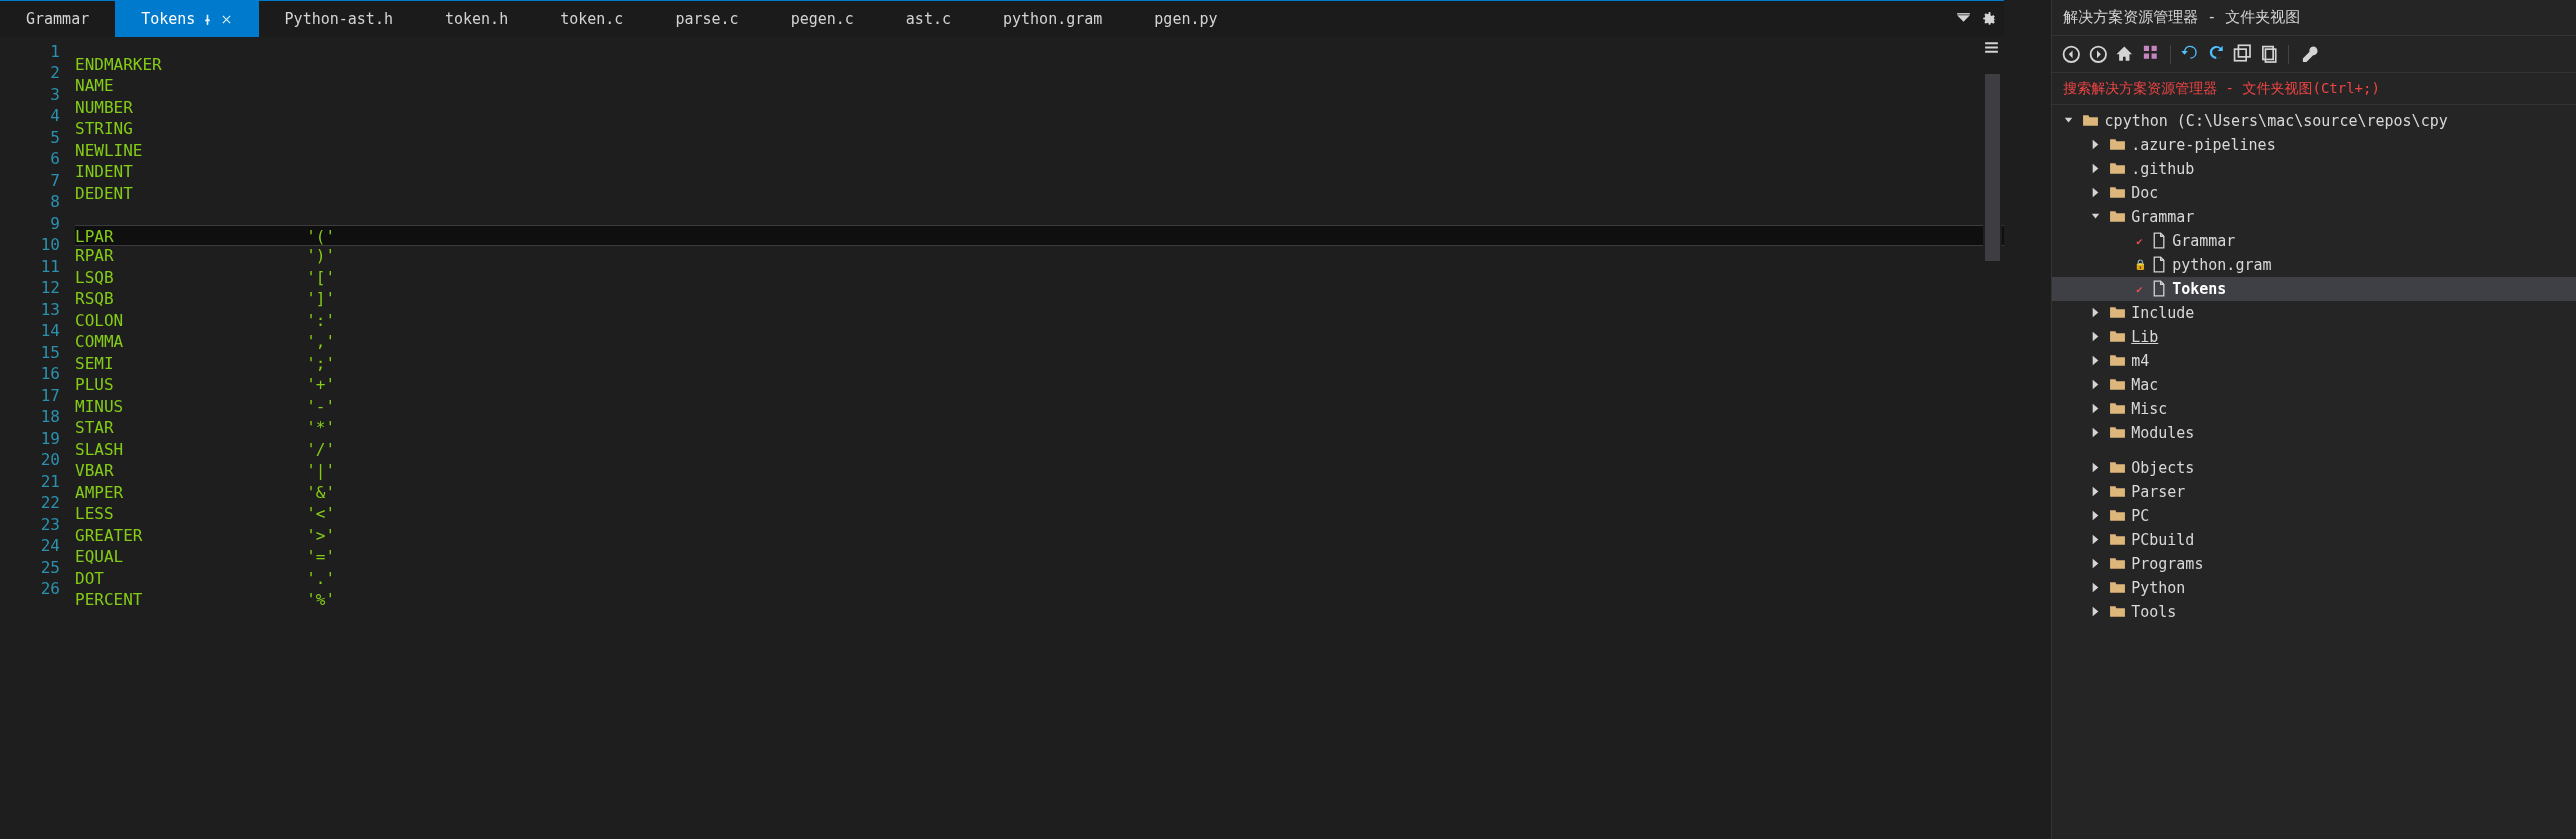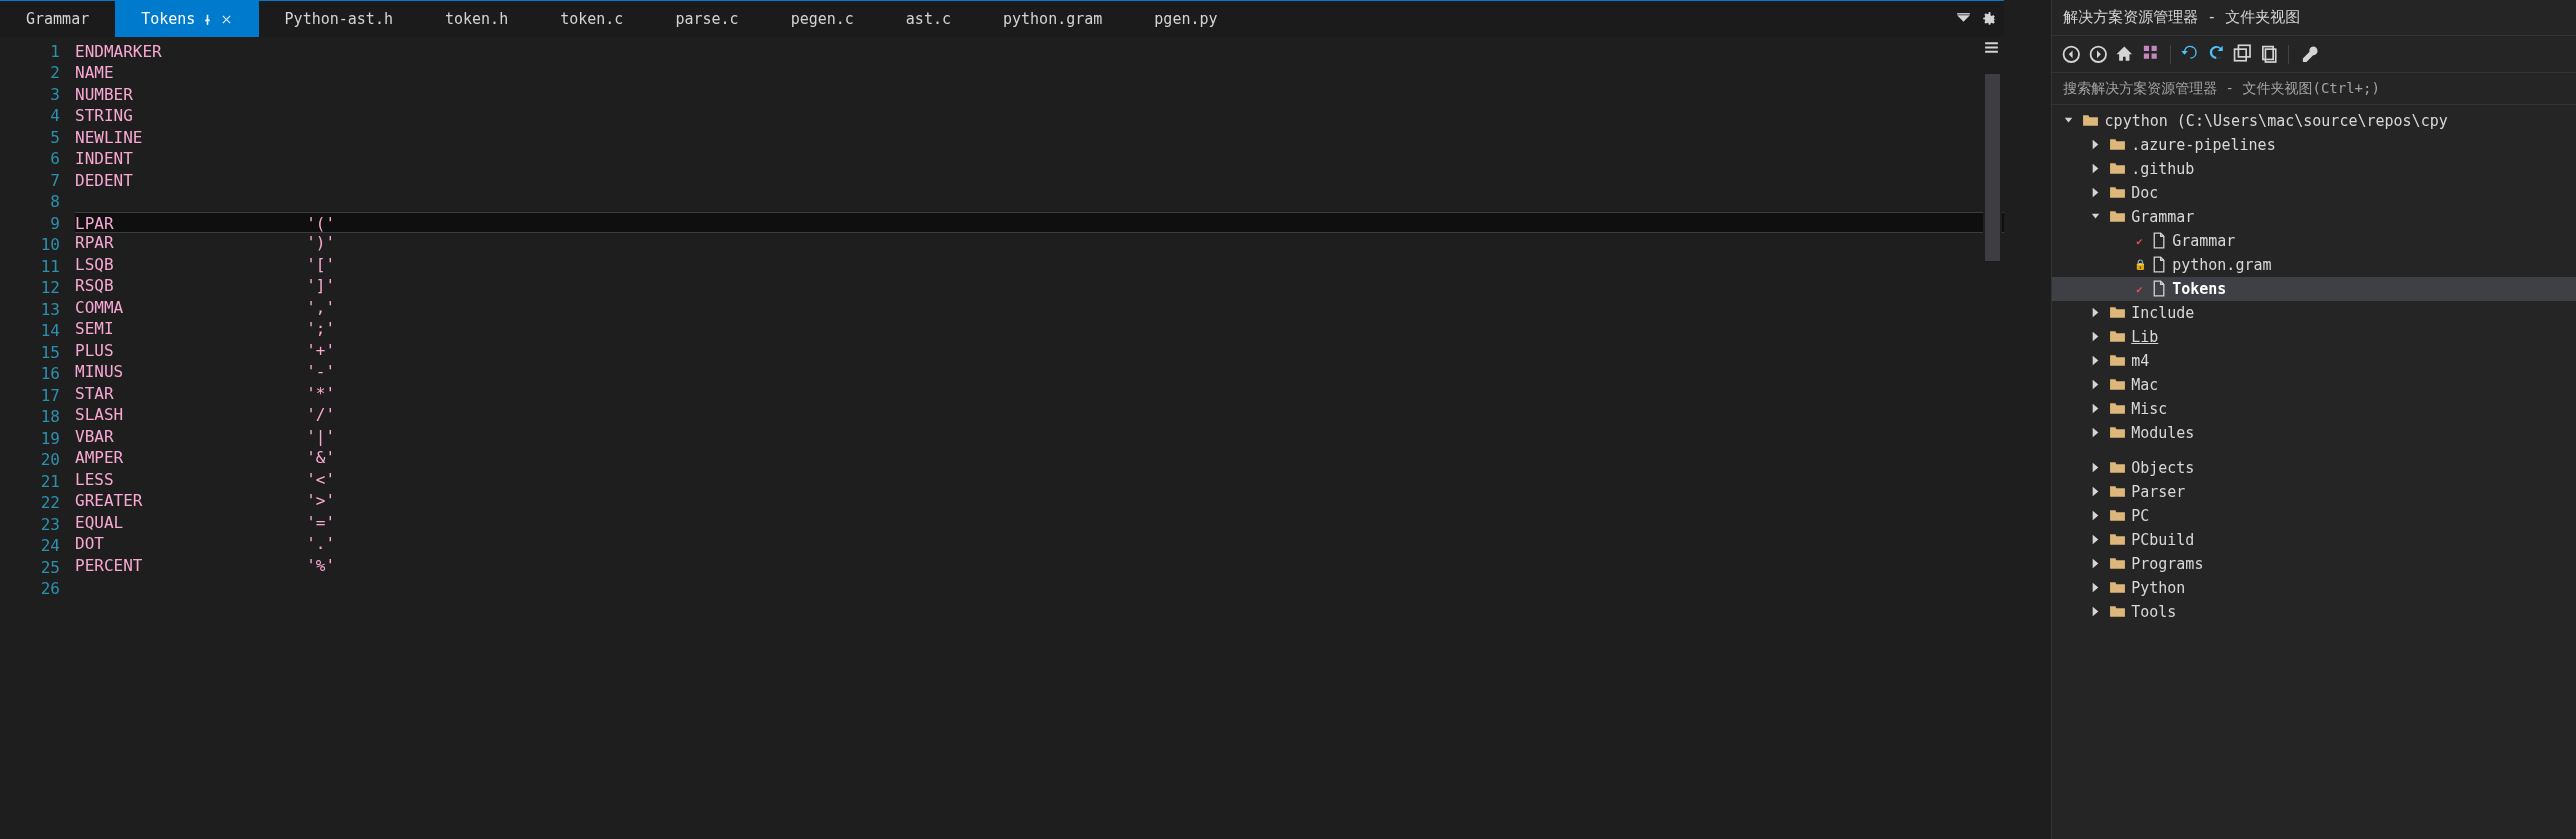--- a/index.html
+++ b/index.html
@@ -16,34 +16,34 @@
   .tab.active .pin, .tab.active .close { color:#fff; fill:#fff; }
   .tab .pin, .tab .close { width:13px; height:13px; opacity:.9; }
   .tab-spacer { flex:1; }
   .tab-controls { display:flex; align-items:center; gap:7.5px; padding-right:7.5px; }
   .tab-controls svg { width:17px; height:17px; fill:#d4d4d4; cursor:pointer; }
 
   
   .editor-body { flex:1; display:flex; position:relative; background:#1e1e1e; font-family: "NSimSun","SimSun", Consolas, monospace; font-size:16px; }
   .gutter { width:75px; text-align:right; color:#2b91af; padding:3.7px 15px 3.7px 0; user-select:none; }
   .gutter div { height:21.5px; line-height:21.5px; }
-  .code { flex:1; padding:3.7px 0; color:#f9a8d4; }
+  .code { flex:1; padding:3.7px 0; color:#84cc16;margin-top:13px; }
   .code-line { height:21.5px; line-height:21.5px; white-space:pre; }
   .code-line.hl { background:#0f0f10; border:0.9px solid #3c3c3c; border-left:none; border-right:none; margin:-0.9px 0; }
   .scrollbar-v { position:absolute; right:1.9px; top:0; width:19px; height:100%; background:#1e1e1e; }
   .scrollbar-thumb { position:absolute; right:1.9px; top:37px; width:15px; height:187px; background:#3e3e42; }
   .split-handle { position:absolute; right:1.9px; top:1.9px; width:17px; height:17px; fill:#d4d4d4; }
 
   
   .panel-header { height:36px; display:flex; align-items:center; padding:0 11.2px; font-size:15px; border-bottom:0.9px solid #333; }
   .panel-toolbar { height:37px; display:flex; align-items:center; gap:5.6px; padding:0 9.4px; border-bottom:0.9px solid #333; }
   .panel-toolbar svg { width:20.6px; height:20.6px; fill:#d4d4d4; cursor:pointer; }
   .panel-toolbar .sep { width:0.9px; height:19px; background:#444; margin:0 3.7px; }
   .panel-toolbar .blue svg { fill:#4ec3ff; }
-  .search-row { height:32px; display:flex; align-items:center; padding:0 11.2px; color:#a3a3a3; border-bottom:0.9px solid #333; font-size:14px; }
+  .search-row { height:32px; display:flex; align-items:center; padding:0 11.2px; color:#ef4444; border-bottom:0.9px solid #333; font-size:14px; }
   .tree { flex:1; overflow:auto; font-size:15px; padding:3.7px 0; }
   .tree-item { display:flex; align-items:center; height:24px; gap:5.6px; cursor:pointer; white-space:nowrap; }
   .tree-item.selected { background:#3f3f46; }
   .tree-item .chev { width:15px; height:15px; fill:#d4d4d4; flex-shrink:0; }
   .tree-item .chev.blank { visibility:hidden; }
   .tree-item .folder { width:17px; height:17px; fill:#dcb67a; flex-shrink:0; }
   .tree-item .file { width:17px; height:17px; fill:#d4d4d4; flex-shrink:0; }
   .tree-item .label { color:#d8d8d8; }
   .tree-item .label.bold { font-weight:bold; color:#fff; }
   .tree-item .badge { width:9.4px; text-align:center; font-size:10.3px; }
@@ -144,20 +144,21 @@
           <div class="code-line">NUMBER</div>
           <div class="code-line">STRING</div>
           <div class="code-line">NEWLINE</div>
           <div class="code-line">INDENT</div>
           <div class="code-line">DEDENT</div>
           <div class="code-line"></div>
           <div class="code-line hl">LPAR                    '('</div>
           <div class="code-line">RPAR                    ')'</div>
           <div class="code-line">LSQB                    '['</div>
           <div class="code-line">RSQB                    ']'</div>
+          <div class="code-line">COLON                   ':'</div>
           <div class="code-line">COMMA                   ','</div>
           <div class="code-line">SEMI                    ';'</div>
           <div class="code-line">PLUS                    '+'</div>
           <div class="code-line">MINUS                   '-'</div>
           <div class="code-line">STAR                    '*'</div>
           <div class="code-line">SLASH                   '/'</div>
           <div class="code-line">VBAR                    '|'</div>
           <div class="code-line">AMPER                   '&amp;'</div>
           <div class="code-line">LESS                    '&lt;'</div>
           <div class="code-line">GREATER                 '&gt;'</div>

